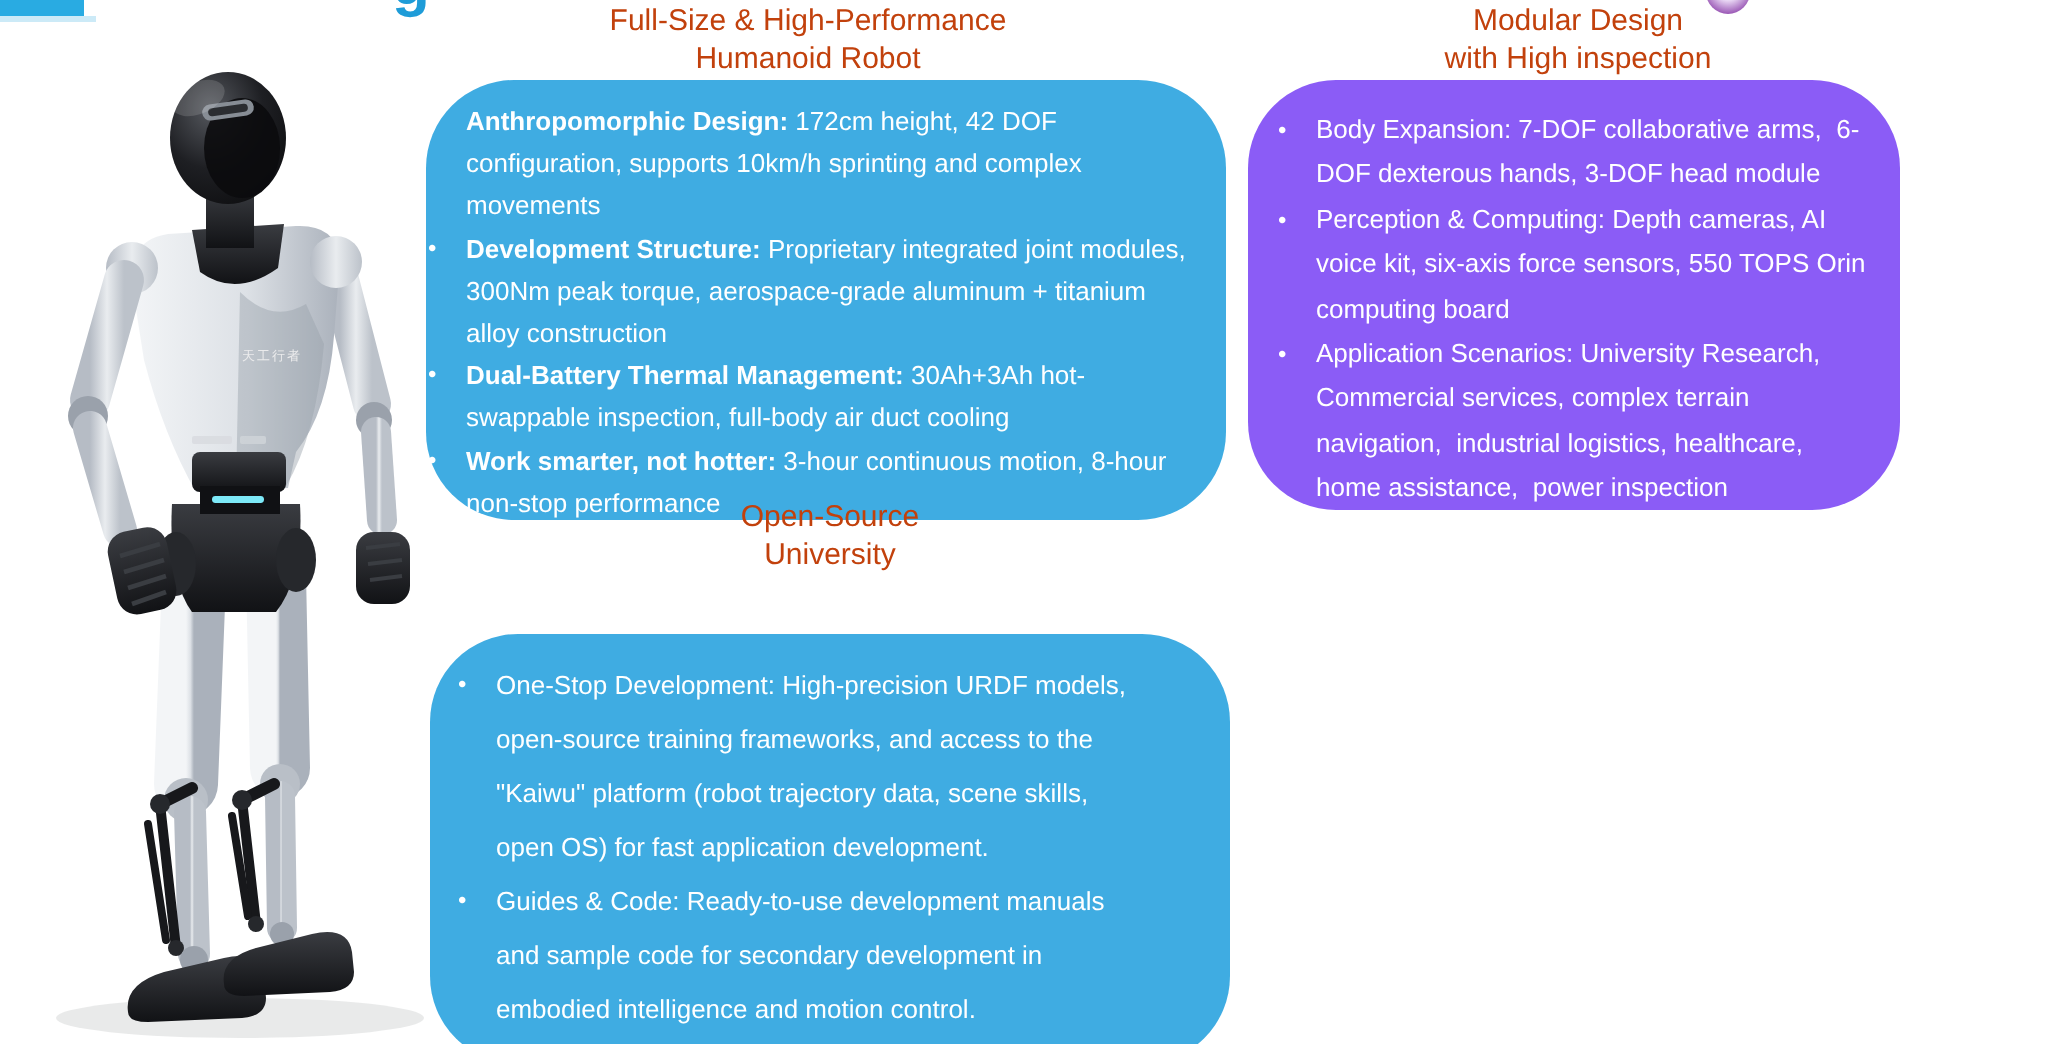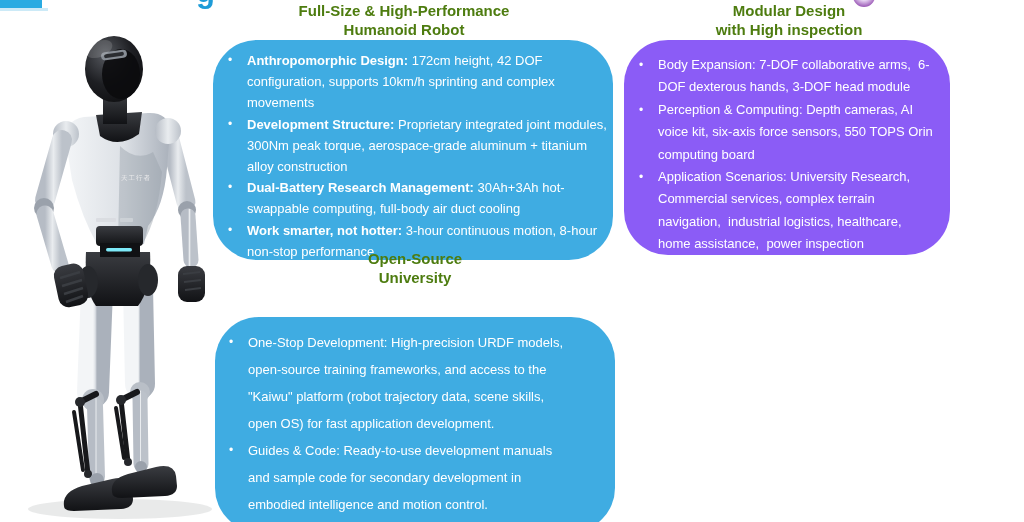--- a/index.html
+++ b/index.html
@@ -7,31 +7,31 @@
     position:relative;width:1024px;height:522px;overflow:hidden;background:#ffffff;
     font-family:"Liberation Sans",sans-serif;
   }
   
   #corner-bar{position:absolute;left:0;top:0;width:42px;height:8px;}
   #corner-underline{position:absolute;left:0;top:8px;width:48px;height:3px;opacity:.45;}
   #title-fragment{position:absolute;left:196px;top:-24px;font-size:31px;font-weight:bold;line-height:31px;}
   #badge-fragment{position:absolute;left:853px;top:-15px;width:22px;height:22px;border-radius:50%;
     background:radial-gradient(circle at 50% 42%,#ead9f5 35%,#9b59b6 75%,#7d3c98 100%);}
   
-  .feature-heading{position:absolute;text-align:center;font-weight:bold;font-size:15px;line-height:19px;color:#4d7c0f;}
+  .feature-heading{position:absolute;text-align:center;font-weight:normal;font-size:15px;line-height:19px;color:#c2410c;}
   #heading-1{left:205px;top:1px;width:398px;}
   #heading-2{left:624px;top:1px;width:330px;}
   #heading-3{left:215px;top:249px;width:400px;}
   
   .feature-box{position:absolute;border-radius:44px;color:#ffffff;}
   #box-1{left:213px;top:40px;width:400px;height:220px;}
   #box-2{left:624px;top:40px;width:326px;height:215px;}
   #box-3{left:215px;top:317px;width:400px;height:215px;}
   .bullets{list-style:none;margin:0;font-size:13px;}
-  #box-1 .bullets{padding:10px 0 0 34px;line-height:21.2px;width:376px;}
+  #box-1 .bullets{padding:10px 0 0 20px;line-height:21.2px;width:376px;}
   #box-2 .bullets{padding:14px 4px 0 34px;line-height:22.4px;}
   #box-3 .bullets{padding:12px 8px 0 33px;line-height:27px;}
   .bullets li{position:relative;white-space:pre-wrap;}
   .bullets li::before{content:"\2022";position:absolute;left:-19px;top:0;font-size:12px;}
   .bullets b{font-weight:bold;}
   #robot{position:absolute;left:0;top:22px;}
 </style>
 </head>
 <body>
 <div id="stage">
@@ -145,22 +145,22 @@
     <div>Humanoid Robot</div>
   </div>
   <div id="box-1" class="feature-box" style="background: rgb(63, 172, 226);">
     <ul class="bullets">
       <li><b>Anthropomorphic Design:</b><span> 172cm height, 42 DOF
 configuration, supports 10km/h sprinting and complex
 movements</span></li>
       <li><b>Development Structure:</b><span> Proprietary integrated joint modules,
 300Nm peak torque, aerospace-grade aluminum + titanium
 alloy construction</span></li>
-      <li><b>Dual-Battery Research Management:</b><span> 30Ah+3Ah hot-
-swappable computing, full-body air duct cooling</span></li>
+      <li><b>Dual-Battery Thermal Management:</b><span> 30Ah+3Ah hot-
+swappable inspection, full-body air duct cooling</span></li>
       <li><b>Work smarter, not hotter:</b><span> 3-hour continuous motion, 8-hour
 non-stop performance</span></li>
     </ul>
   </div>
 
   <div id="heading-2" class="feature-heading">
     <div>Modular Design</div>
     <div>with High inspection</div>
   </div>
   <div id="box-2" class="feature-box" style="background: #8b5cf6;">

